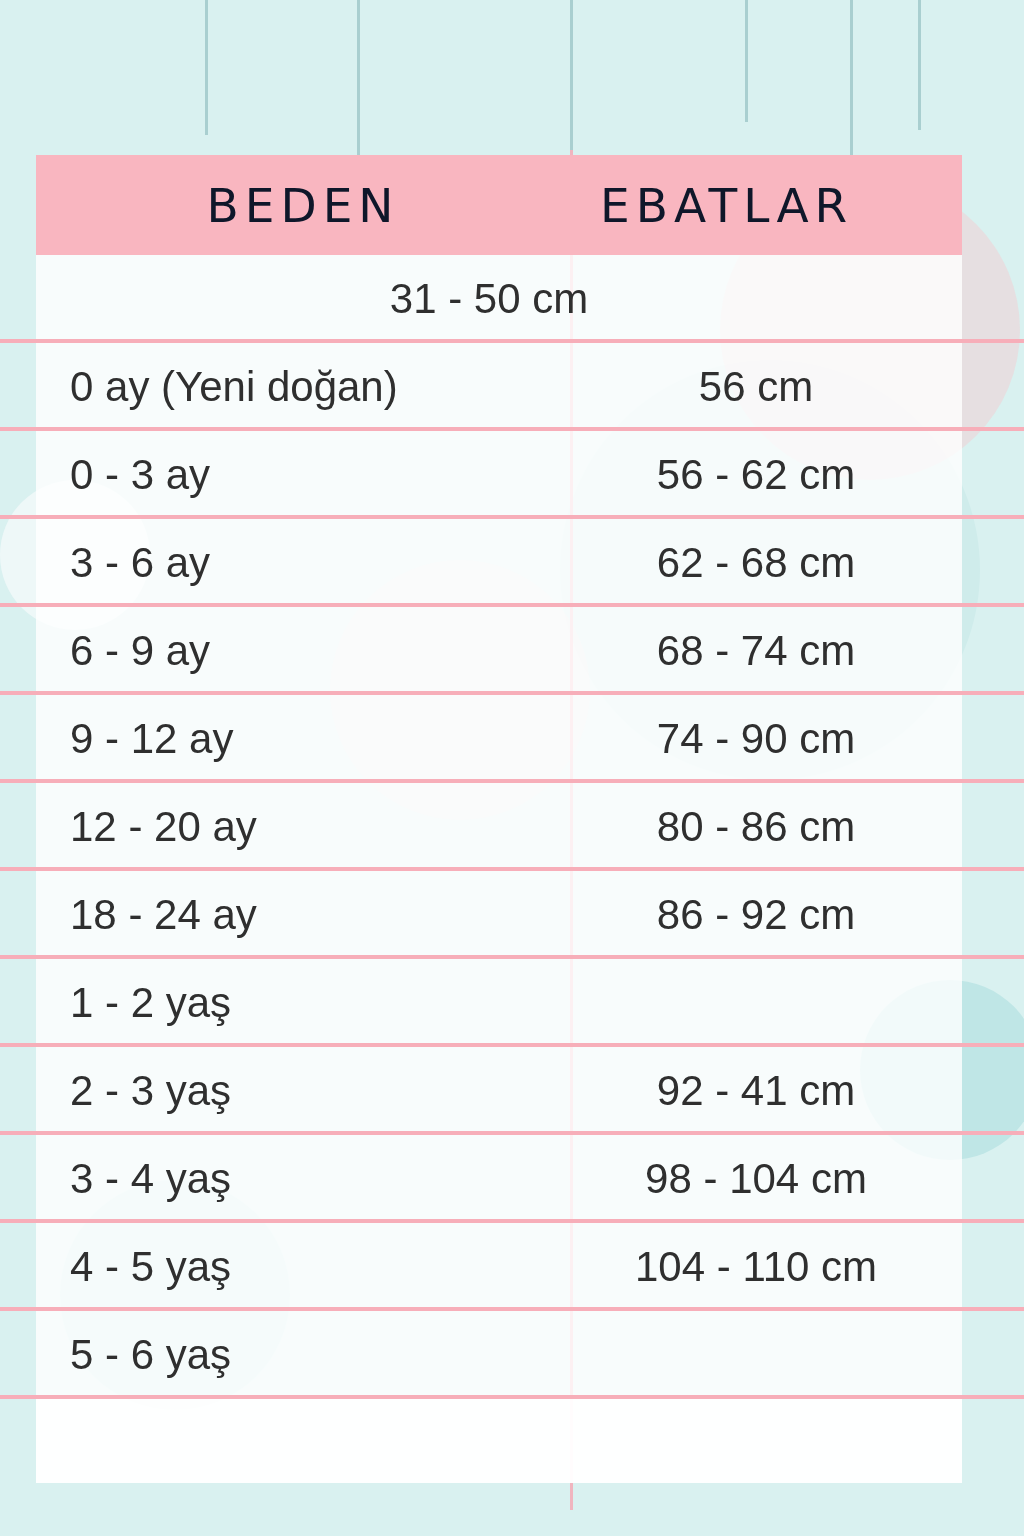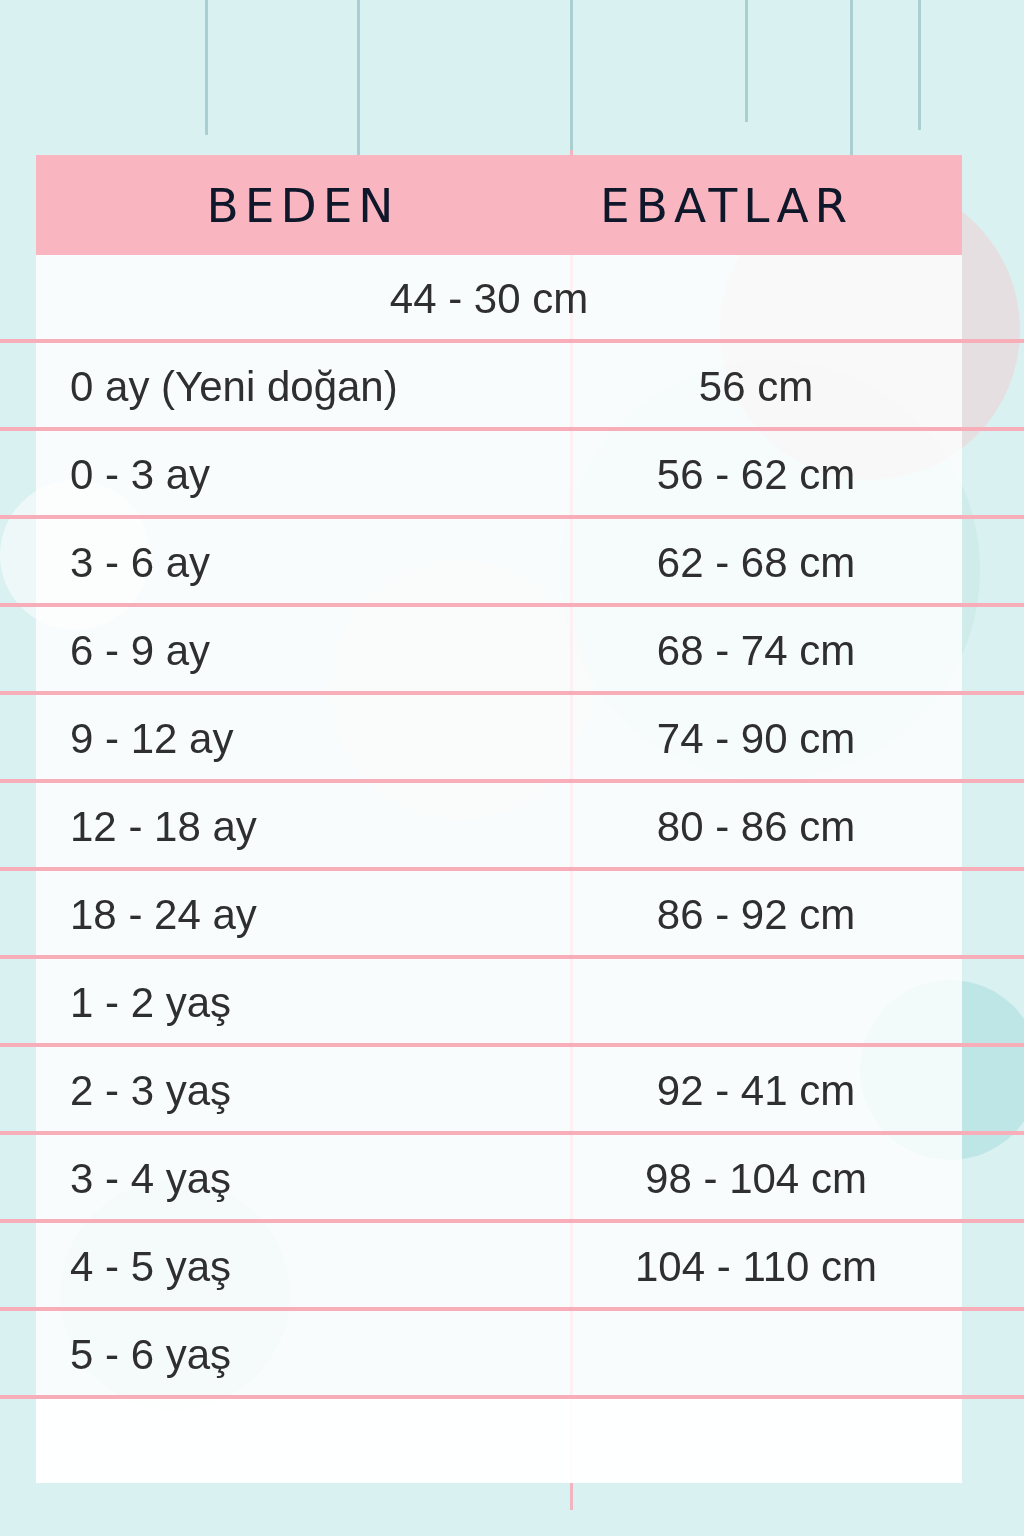--- a/index.html
+++ b/index.html
@@ -181,21 +181,21 @@
   <div class="card">
 
     <div class="header-row">
       <div class="header-cell left">BEDEN</div>
       <div class="header-cell right">EBATLAR</div>
     </div>
 
     <div class="table-body">
 
       <div class="row">
-        <div class="cell-meas">44 - 30 cm</div>
+        <div class="cell-meas">31 - 50 cm</div>
         <div class="sep"></div>
       </div>
 
       <div class="row">
         <div class="cell-size">0 ay (Yeni doğan)</div>
         <div class="cell-meas">56 cm</div>
         <div class="sep"></div>
       </div>
 
       <div class="row">
@@ -216,21 +216,21 @@
         <div class="sep"></div>
       </div>
 
       <div class="row">
         <div class="cell-size">9 - 12 ay</div>
         <div class="cell-meas">74 - 90 cm</div>
         <div class="sep"></div>
       </div>
 
       <div class="row">
-        <div class="cell-size">12 - 18 ay</div>
+        <div class="cell-size">12 - 20 ay</div>
         <div class="cell-meas">80 - 86 cm</div>
         <div class="sep"></div>
       </div>
 
       <div class="row">
         <div class="cell-size">18 - 24 ay</div>
         <div class="cell-meas">86 - 92 cm</div>
         <div class="sep"></div>
       </div>
 

